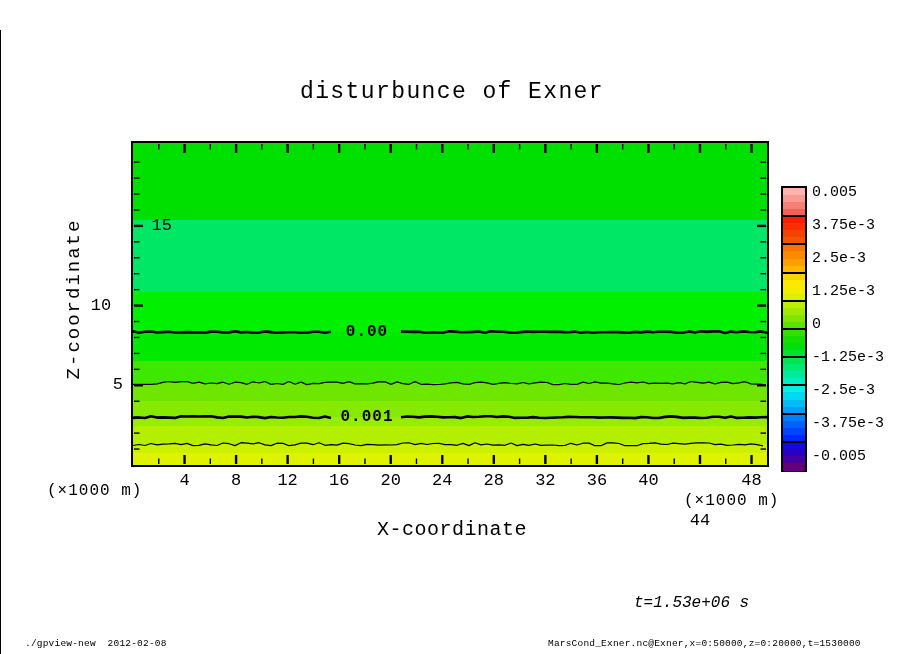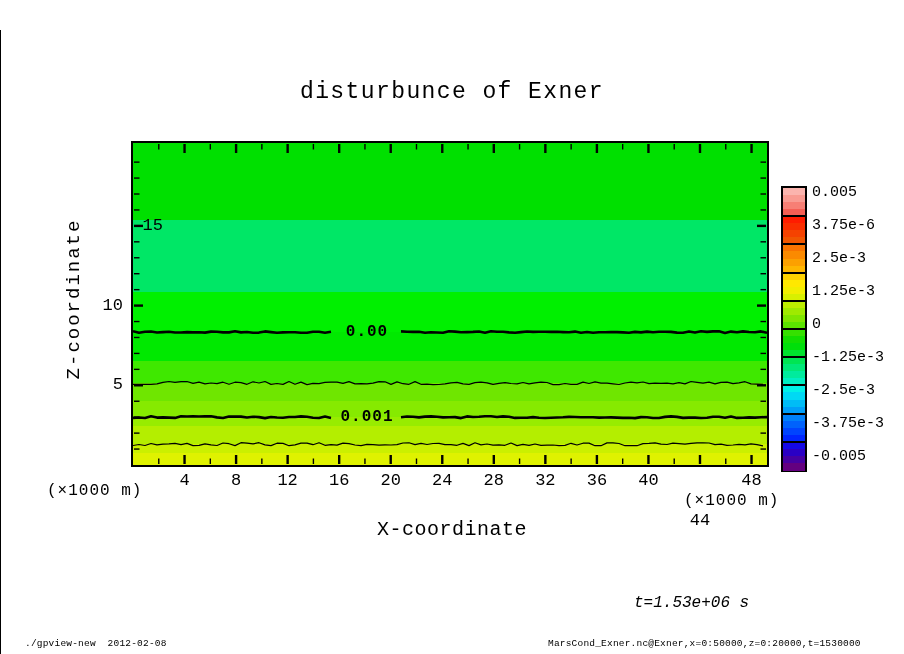--- a/index.html
+++ b/index.html
@@ -160,22 +160,22 @@
       <div class="abs xtick-label" style="left: 420.268px;">24</div>
       <div class="abs xtick-label" style="left: 471.813px;">28</div>
       <div class="abs xtick-label" style="left: 523.358px;">32</div>
       <div class="abs xtick-label" style="left: 574.902px;">36</div>
       <div class="abs xtick-label" style="left: 626.447px;">40</div>
       <div class="abs xtick-label" style="left: 677.992px; margin-top: 40px;">44</div>
       <div class="abs xtick-label" style="left: 729.537px;">48</div>
     </div>
   <div id="ytick-labels">
       <div class="abs ytick-label" style="left: 79px; top: 375.297px;">5</div>
-      <div class="abs ytick-label" style="left: 79px; top: 295.594px;">10</div>
-      <div class="abs ytick-label" style="left: 79px; top: 215.891px; padding-left: 40px;">15</div>
+      <div class="abs ytick-label" style="left: 79px; top: 295.594px; text-align: center;">10</div>
+      <div class="abs ytick-label" style="left: 88px; top: 215.891px; padding-left: 40px;">15</div>
     </div>
 
   <div class="abs unit-label" style="left:47px;top:482px;">(×1000 m)</div>
   <div class="abs unit-label" style="left:684px;top:492px;">(×1000 m)</div>
 
   <div id="xlabel" class="abs">X-coordinate</div>
 
 
   <div id="time-note" class="abs">t=1.53e+06 s</div>
 
@@ -225,21 +225,21 @@
       <div class="cb-seg" style="top: 246.75px; height: 7.65px; background: rgb(0, 38, 255);"></div>
       <div class="cb-divider" style="top: 224.6px;"></div>
       <div class="cb-seg" style="top: 253.8px; height: 7.65px; background: rgb(20, 8, 230);"></div>
       <div class="cb-seg" style="top: 260.85px; height: 7.65px; background: rgb(42, 0, 196);"></div>
       <div class="cb-seg" style="top: 267.9px; height: 7.65px; background: rgb(70, 0, 162);"></div>
       <div class="cb-seg" style="top: 274.95px; height: 7.65px; background: rgb(100, 0, 128);"></div>
       <div class="cb-divider" style="top: 252.8px;"></div>
     </div>
   <div id="colorbar-labels">
       <div class="abs cb-label" style="top: 184px;">0.005</div>
-      <div class="abs cb-label" style="top: 217px;">3.75e-6</div>
+      <div class="abs cb-label" style="top: 217px;">3.75e-3</div>
       <div class="abs cb-label" style="top: 250px;">2.5e-3</div>
       <div class="abs cb-label" style="top: 283px;">1.25e-3</div>
       <div class="abs cb-label" style="top: 316px;">0</div>
       <div class="abs cb-label" style="top: 349px;">-1.25e-3</div>
       <div class="abs cb-label" style="top: 382px;">-2.5e-3</div>
       <div class="abs cb-label" style="top: 415px;">-3.75e-3</div>
       <div class="abs cb-label" style="top: 448px;">-0.005</div>
     </div>
 
   <div id="footer-left" class="abs footer-text">./gpview-new  2012-02-08</div>

